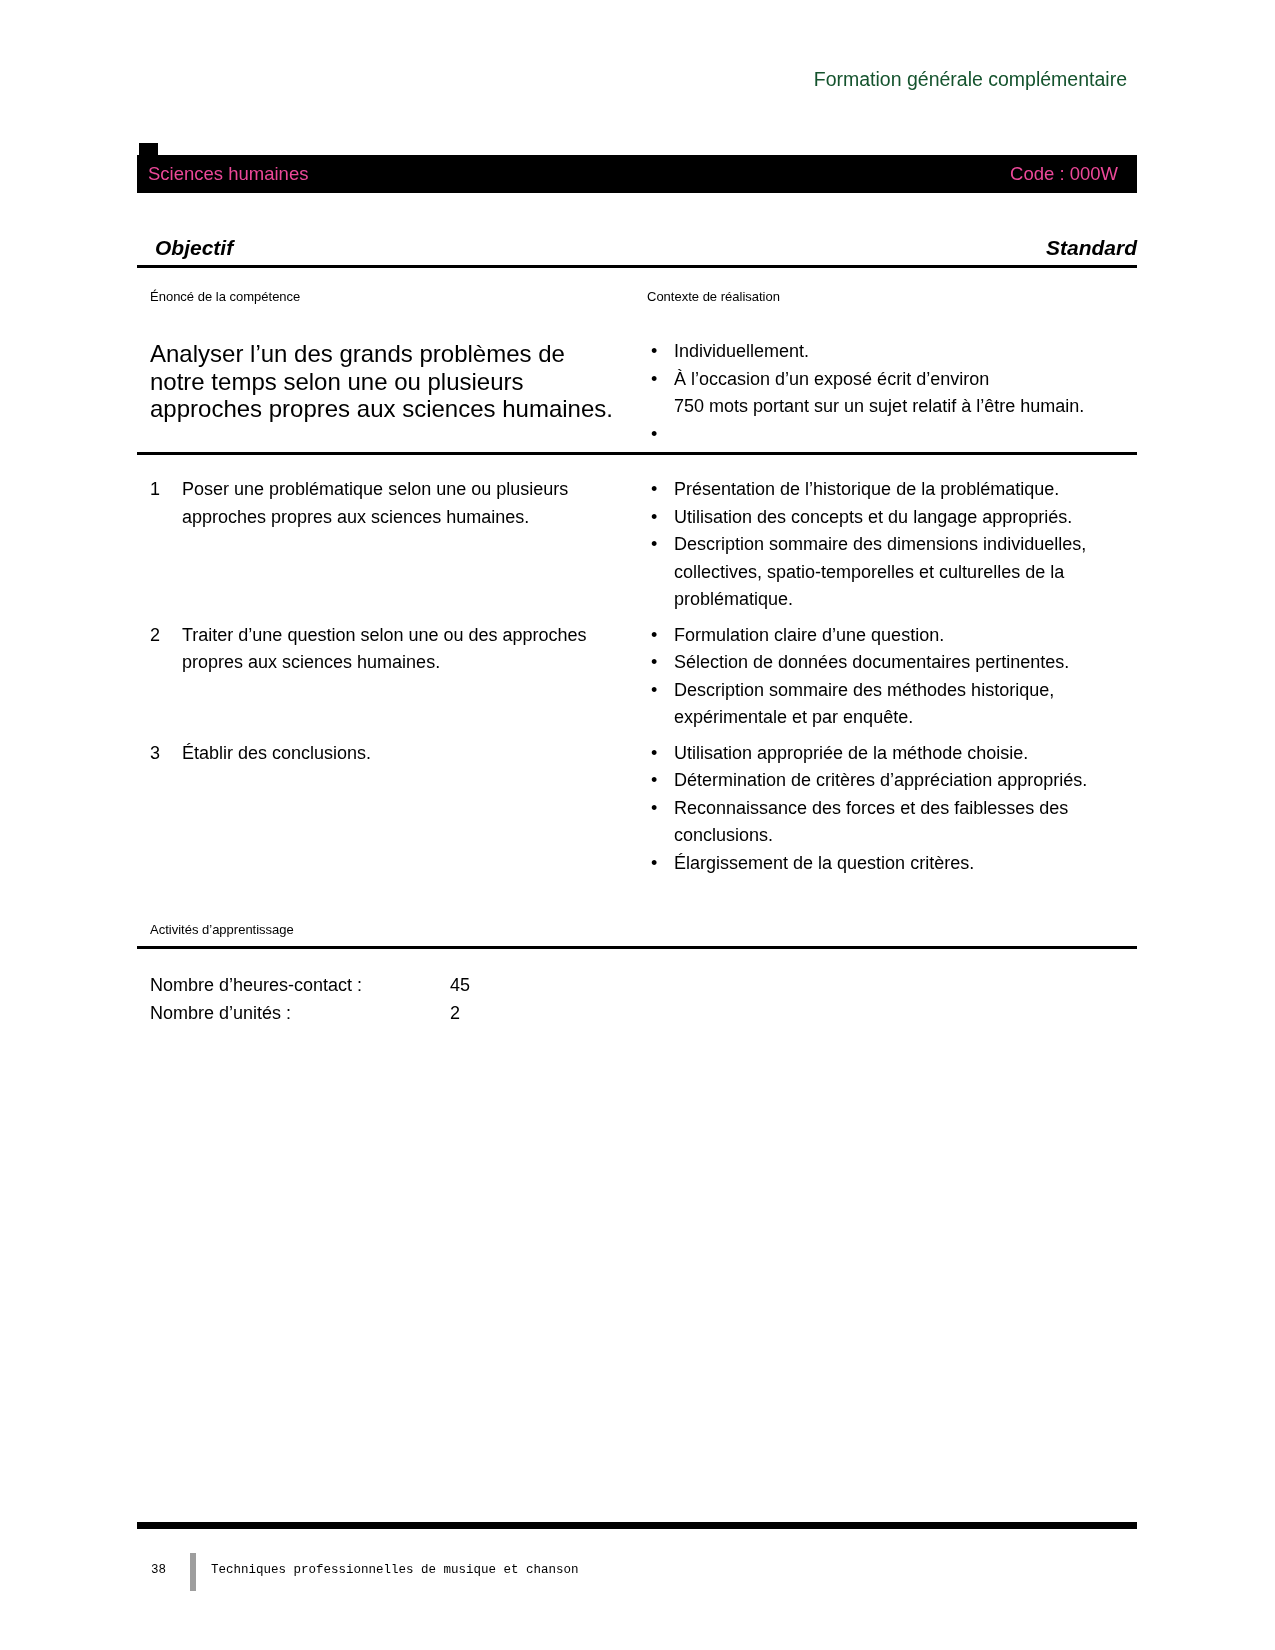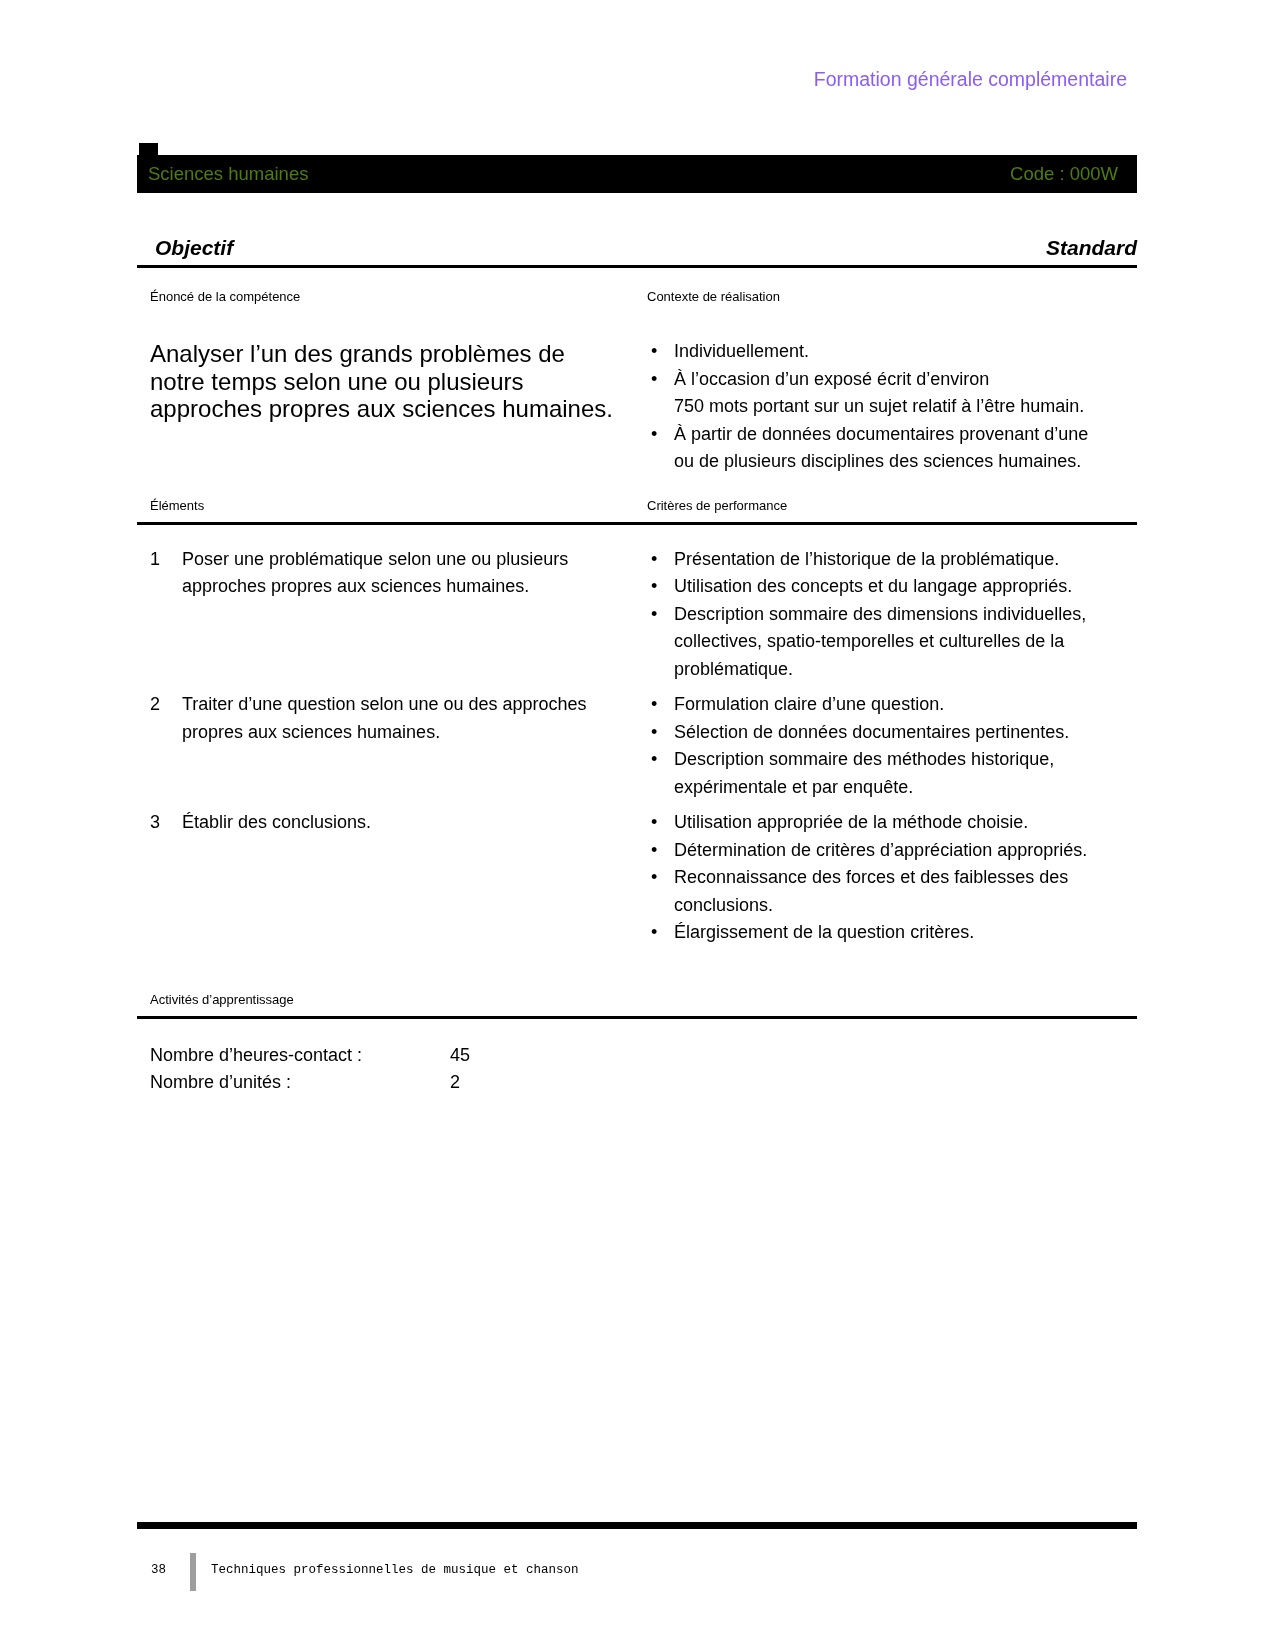--- a/index.html
+++ b/index.html
@@ -5,26 +5,26 @@
   * { margin:0; padding:0; box-sizing:border-box; }
   html, body { background:#ffffff; }
   .page {
     position:relative; width:1275px; height:1650px; background:#ffffff;
     font-family:"Liberation Sans", sans-serif; color:#000000; overflow:hidden;
   }
   .content { padding:0 138px 0 137px; }
 
   .running-head {
     margin-top:66px; text-align:right; padding-right:10px;
-    font-size:19.5px; line-height:26px; color:#8b5cf6;
+    font-size:19.5px; line-height:26px; color:#14532d;
   }
 
   .title-tab { width:19px; height:12px; background:#000; margin-top:51px; margin-left:2px; }
   .title-bar {
-    height:38px; background:#000; color:#4d7c0f;
+    height:38px; background:#000; color:#ec4899;
     display:flex; align-items:center; justify-content:space-between;
     padding:0 19px 0 11px; font-size:18.5px;
   }
 
   .obj-std {
     display:grid; grid-template-columns:510px 1fr; margin-top:42px;
     font-size:21px; font-weight:bold; font-style:italic; line-height:26px;gap:16px;
   }
   .obj-std .left  { padding-left:18px; }
   .obj-std .right { padding-left:6px;text-align:right; }
@@ -97,34 +97,25 @@
             </div>
 
             <div class="bullet">
               <span class="dot">•</span>
               <span class="bt">À l’occasion d’un exposé écrit d’environ
 750 mots portant sur un sujet relatif à l’être humain.</span>
             </div>
 
             <div class="bullet">
               <span class="dot">•</span>
-              <span class="bt">À partir de données documentaires provenant d’une ou de plusieurs disciplines des sciences humaines.</span>
-            </div>
-          </div>
-      </div>
-    </div>
-
-    <div class="two-col heads">
-      <div class="col-left">
-        <div class="sec-h">Éléments</div>
-      </div>
-      <div class="col-right">
-        <div class="sec-h">Critères de performance</div>
-      </div>
-    </div>
+            </div>
+          </div>
+      </div>
+    </div>
+
     <div class="rule"></div>
 
     <div class="rows">
 
         <div class="two-col row">
           <div class="col-left">
             <div class="el">
               <span class="num">1</span>
               <span class="el-text">Poser une problématique selon une ou plusieurs approches propres aux sciences humaines.</span>
             </div>

